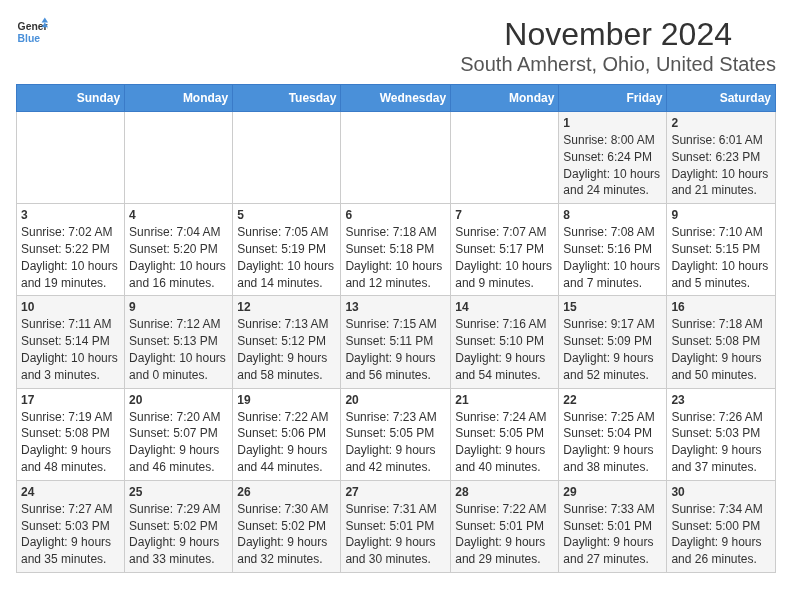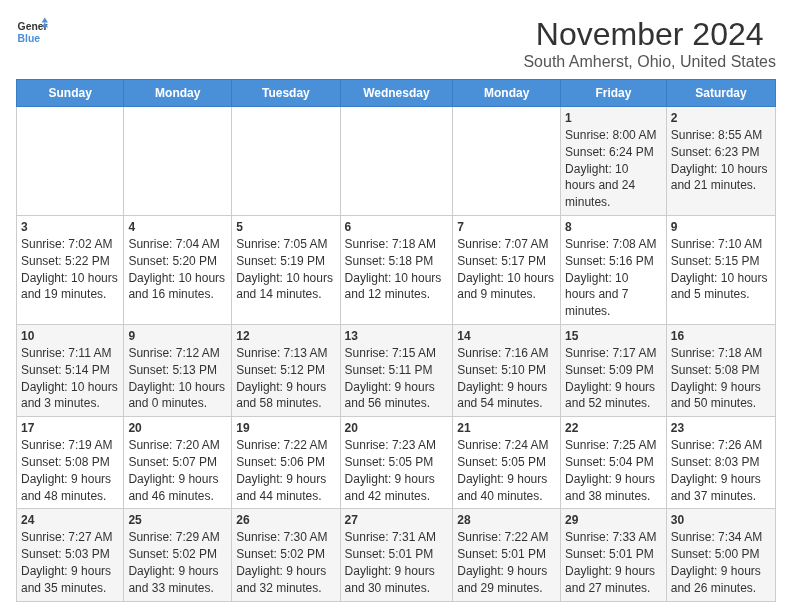--- a/index.html
+++ b/index.html
@@ -27,33 +27,33 @@
     }
     .title-section {
       text-align: center;
     }
     .month-title {
       font-size: 32px;
       font-weight: normal;
       color: #333;
     }
     .location {
-      font-size: 16px;
+      font-size: 20px;
       color: #555;
     }
     table {
       width: 100%;
       border-collapse: collapse;
       font-size: 11px;
     }
     thead tr th {
       background-color: #4a90d9;
       color: #fff;
-      padding: 6px 22px;
-      text-align: center;
+      padding: 6px 4px;
+      text-align: right;
       font-weight: bold;
       font-size: 12px;
       border: 1px solid #3a7bc8;
     }
     tbody tr td {
       vertical-align: top;
       padding: 4px 4px;
       border: 1px solid #ccc;
       height: 80px;
       width: 113px;
@@ -115,21 +115,21 @@
         <td class="empty-cell"></td>
         <td class="empty-cell"></td>
         <td>
           <div class="day-number">1</div>
           <div class="day-info">Sunrise: 8:00 AM
 Sunset: 6:24 PM
 Daylight: 10 hours and 24 minutes.</div>
         </td>
         <td>
           <div class="day-number">2</div>
-          <div class="day-info">Sunrise: 8:55 AM
+          <div class="day-info">Sunrise: 6:01 AM
 Sunset: 6:23 PM
 Daylight: 10 hours and 21 minutes.</div>
         </td>
       </tr>
       <tr>
         <td>
           <div class="day-number">3</div>
           <div class="day-info">Sunrise: 7:02 AM
 Sunset: 5:22 PM
 Daylight: 10 hours and 19 minutes.</div>
@@ -197,21 +197,21 @@
 Daylight: 9 hours and 56 minutes.</div>
         </td>
         <td>
           <div class="day-number">14</div>
           <div class="day-info">Sunrise: 7:16 AM
 Sunset: 5:10 PM
 Daylight: 9 hours and 54 minutes.</div>
         </td>
         <td>
           <div class="day-number">15</div>
-          <div class="day-info">Sunrise: 7:17 AM
+          <div class="day-info">Sunrise: 9:17 AM
 Sunset: 5:09 PM
 Daylight: 9 hours and 52 minutes.</div>
         </td>
         <td>
           <div class="day-number">16</div>
           <div class="day-info">Sunrise: 7:18 AM
 Sunset: 5:08 PM
 Daylight: 9 hours and 50 minutes.</div>
         </td>
       </tr>
@@ -248,21 +248,21 @@
         </td>
         <td>
           <div class="day-number">22</div>
           <div class="day-info">Sunrise: 7:25 AM
 Sunset: 5:04 PM
 Daylight: 9 hours and 38 minutes.</div>
         </td>
         <td>
           <div class="day-number">23</div>
           <div class="day-info">Sunrise: 7:26 AM
-Sunset: 8:03 PM
+Sunset: 5:03 PM
 Daylight: 9 hours and 37 minutes.</div>
         </td>
       </tr>
       <tr>
         <td>
           <div class="day-number">24</div>
           <div class="day-info">Sunrise: 7:27 AM
 Sunset: 5:03 PM
 Daylight: 9 hours and 35 minutes.</div>
         </td>

